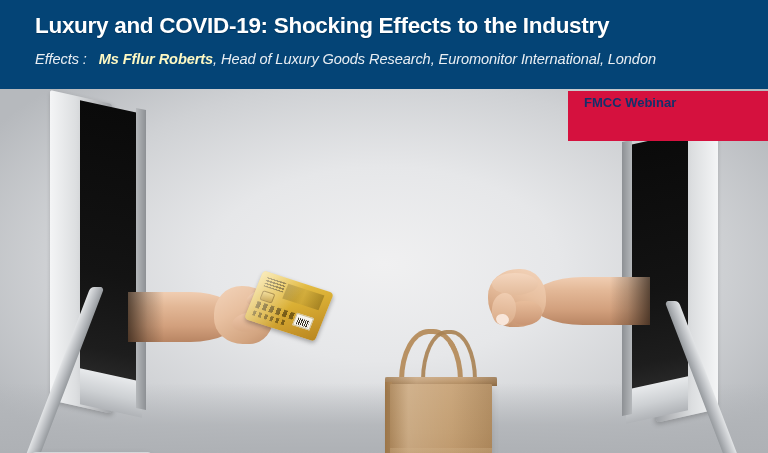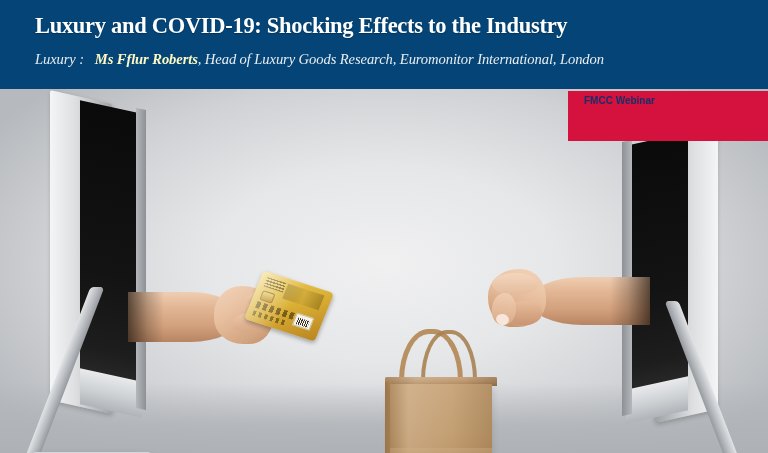--- a/index.html
+++ b/index.html
@@ -11,21 +11,20 @@
     width:768px; height:453px;
     overflow:hidden;
   }
 
   
   .header {
     position:absolute; left:0; top:0;
     width:768px; height:105px;
     background:#044476;
     border-bottom:2px solid #0a5a92;
-    font-family:Liberation Serif, serif;
   }
   .header-title {
     position:absolute; left:35px; top:13px;
     font-size:22.5px; font-weight:bold;
     color:#ffffff;
     letter-spacing:-0.3px;
     white-space:nowrap;
     text-shadow:0 1px 1px rgba(0,0,0,0.25);
   }
   .header-speaker {
@@ -56,21 +55,21 @@
 
   
   .badge {
     position:absolute; left:568px; top:91px;
     width:200px; height:50px;
     background:#d5113e;
     z-index:40;
   }
   .badge-line1 {
     position:absolute; left:16px; top:4px;
-    font-size:10px; font-weight:bold;
+    font-size:13px; font-weight:bold;
     color:#14306b;
     white-space:nowrap;
   }
   .badge-line2 {
     position:absolute; left:11px; top:24px;
     font-size:15.5px; font-weight:bold; font-style:italic;
     color:#ffffff;
     white-space:nowrap;
     letter-spacing:-0.2px;
   }
@@ -368,21 +367,21 @@
 </style>
 </head>
 <body>
 
 <div class="poster">
 
   <div class="header">
     <div class="header-title nosel">Luxury and COVID-19: Shocking Effects to the Industry</div>
 
     <div class="header-speaker nosel">
-      <span class="lbl">Luxury :</span>
+      <span class="lbl">Effects :</span>
       <span>&nbsp;</span>
       <span class="nm">Ms Fflur Roberts</span><span class="rest">, Head of Luxury Goods Research, Euromonitor International, London</span>
     </div>
   </div>
 
   <div class="stage">
 
     <div class="monitor mon-left">
       <div class="ml-bezel"></div>
       <div class="ml-screen"></div>

